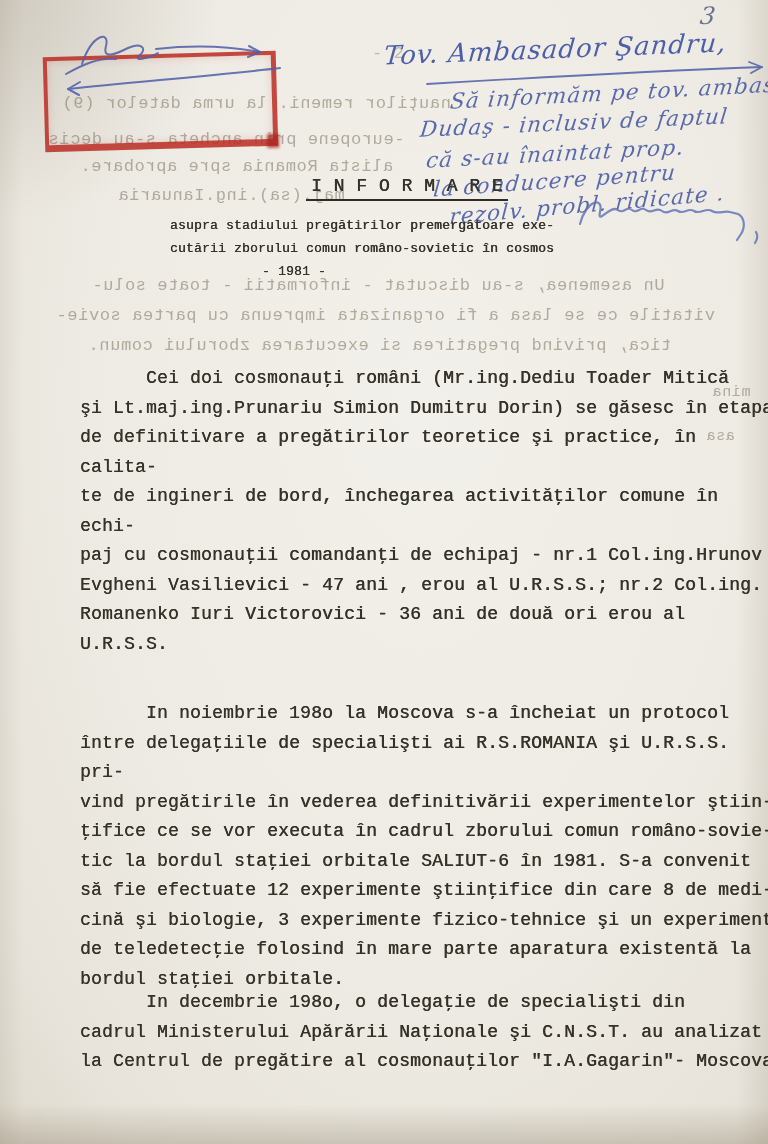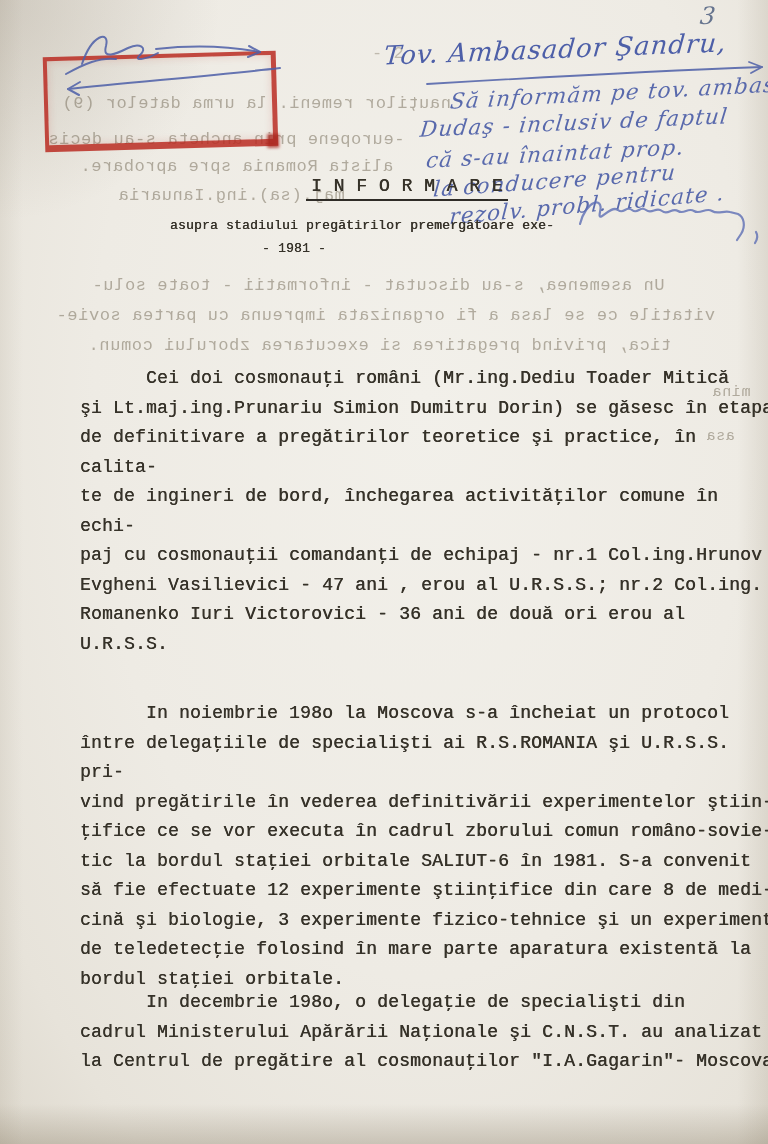--- a/index.html
+++ b/index.html
@@ -138,20 +138,21 @@
   <svg class="svgabs" id="signature" width="198" height="64" viewBox="0 0 198 64">
     <g fill="none" stroke="#5e6fb5" stroke-width="2.2" stroke-linecap="round" opacity=".8">
       <path d="M8,40 C14,16 32,12 28,28 C25,42 38,20 46,26 C52,31 54,21 60,26 C66,31 68,21 74,26 C80,31 84,22 90,27 C96,32 100,23 106,27 C112,31 116,23 122,27 C128,31 134,23 140,27 C146,31 152,26 158,28 L166,30 C172,33 174,42 169,50 L165,56"></path>
       <path d="M184,48 q3,5 -1,11"></path>
     </g>
   </svg>
 
   <div id="title">I N F O R M A R E</div>
   <div id="subtitle">
     <div>asupra stadiului pregătirilor premergătoare exe-</div>
+    <div>cutării zborului comun româno-sovietic în cosmos</div>
     <div class="subline3">- 1981 -</div>
   </div>
 
   <div class="typew" style="top:364px">Cei doi cosmonauţi români (Mr.ing.Dediu Toader Mitică
 şi Lt.maj.ing.Prunariu Simion Dumitru Dorin) se găsesc în etapa
 de definitivare a pregătirilor teoretice şi practice, în calita-
 te de ingineri de bord, închegarea activităţilor comune în echi-
 paj cu cosmonauţii comandanţi de echipaj - nr.1 Col.ing.Hrunov
 Evgheni Vasilievici - 47 ani , erou al U.R.S.S.; nr.2 Col.ing.
 Romanenko Iuri Victorovici - 36 ani de două ori erou al U.R.S.S.</div>

